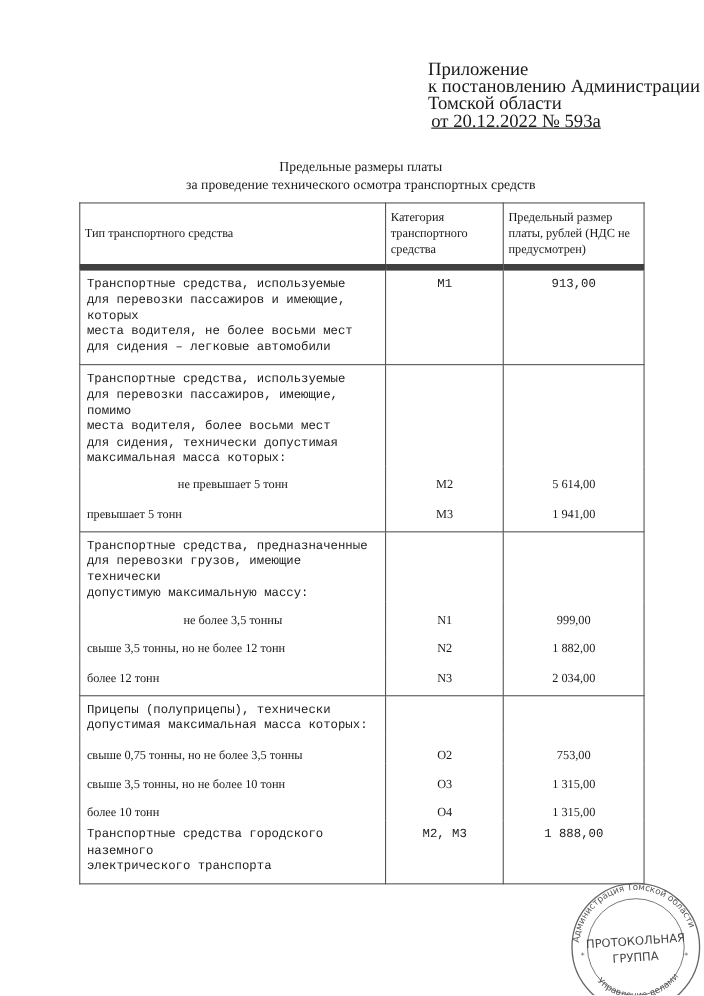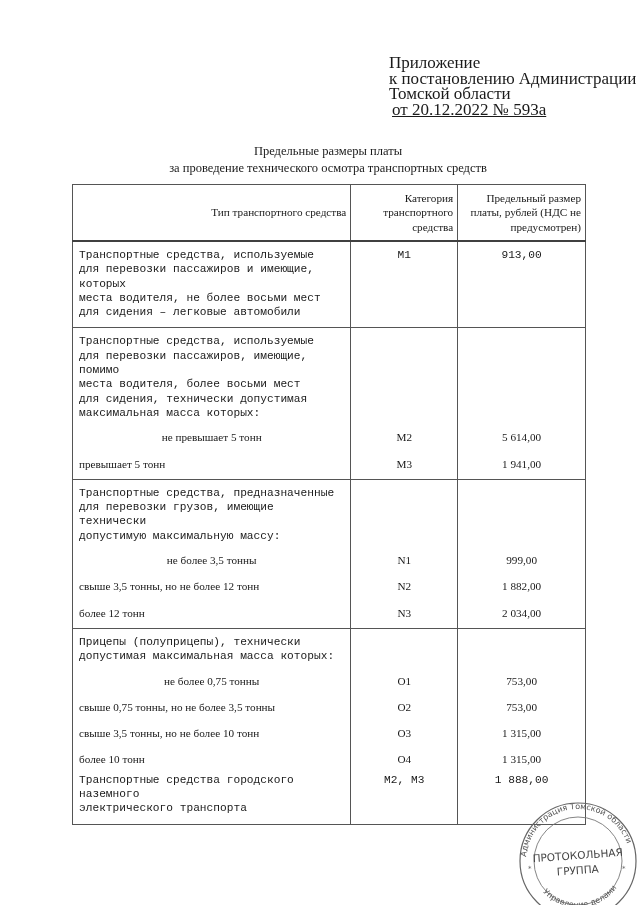--- a/index.html
+++ b/index.html
@@ -27,22 +27,22 @@
     font-size: 11.2px; line-height: 14.3px;
   }
   table.fees col.c1 { width: 279px; }
   table.fees col.c2 { width: 107px; }
   table.fees col.c3 { width: 128px; }
   table.fees th, table.fees td {
     border-left: 1px solid #555; border-right: 1px solid #555;
     padding: 0 6px; vertical-align: top; font-weight: normal;
   }
   table.fees thead th {
-    border-top: 1px solid #555; border-bottom: 2px solid #404040;
-    height: 55px; vertical-align: middle; text-align: right;
+    border-top: 1px solid #555; border-bottom: 6px solid #404040;
+    height: 55px; vertical-align: middle; text-align: left;
     padding: 0 4px;
   }
   table.fees td.cat, table.fees td.price { text-align: center; }
   tr.grp-first td { padding-top: 6px; font-family: Liberation Mono, monospace; }
   tr.grp-end td { border-bottom: 1px solid #555; padding-bottom: 8px; }
   tr.sub td { padding-top: 12px; }
   tr.sub.first td { padding-top: 10px; text-align: center; }
   .stamp {
     position: absolute; left: 512px; top: 793px; width: 128px; height: 112px;
     overflow: hidden;
@@ -137,25 +137,20 @@
     </tr>
 
     <tr class="grp-first">
       <td>
         <div>Прицепы (полуприцепы), технически</div>
         <div>допустимая максимальная масса которых:</div>
       </td>
       <td class="cat"></td>
       <td class="price"></td>
     </tr>
-    <tr class="sub first">
-      <td>не более 0,75 тонны</td>
-      <td class="cat">O1</td>
-      <td class="price">753,00</td>
-    </tr>
     <tr class="sub">
       <td>свыше 0,75 тонны, но не более 3,5 тонны</td>
       <td class="cat">O2</td>
       <td class="price">753,00</td>
     </tr>
     <tr class="sub">
       <td>свыше 3,5 тонны, но не более 10 тонн</td>
       <td class="cat">O3</td>
       <td class="price">1 315,00</td>
     </tr>

